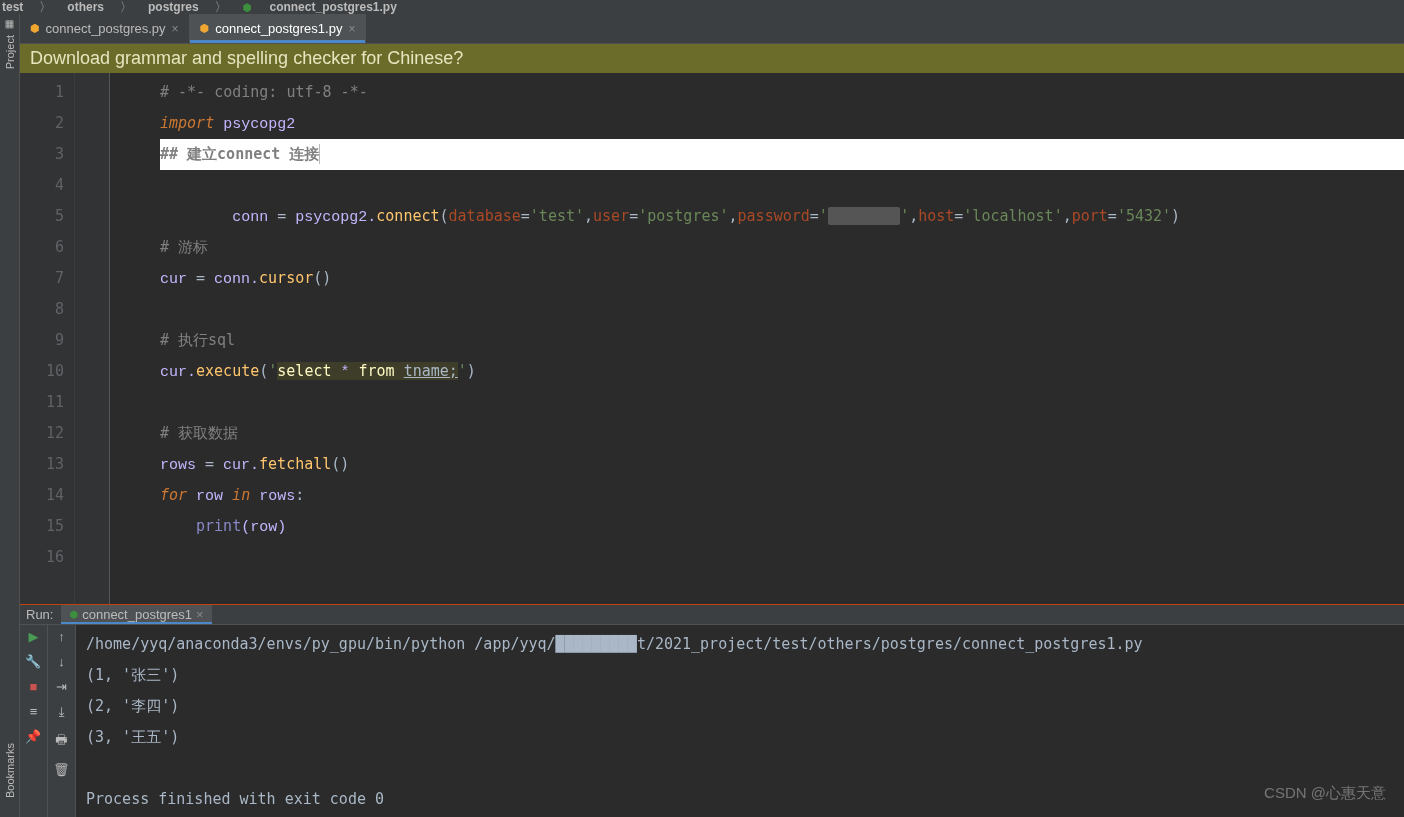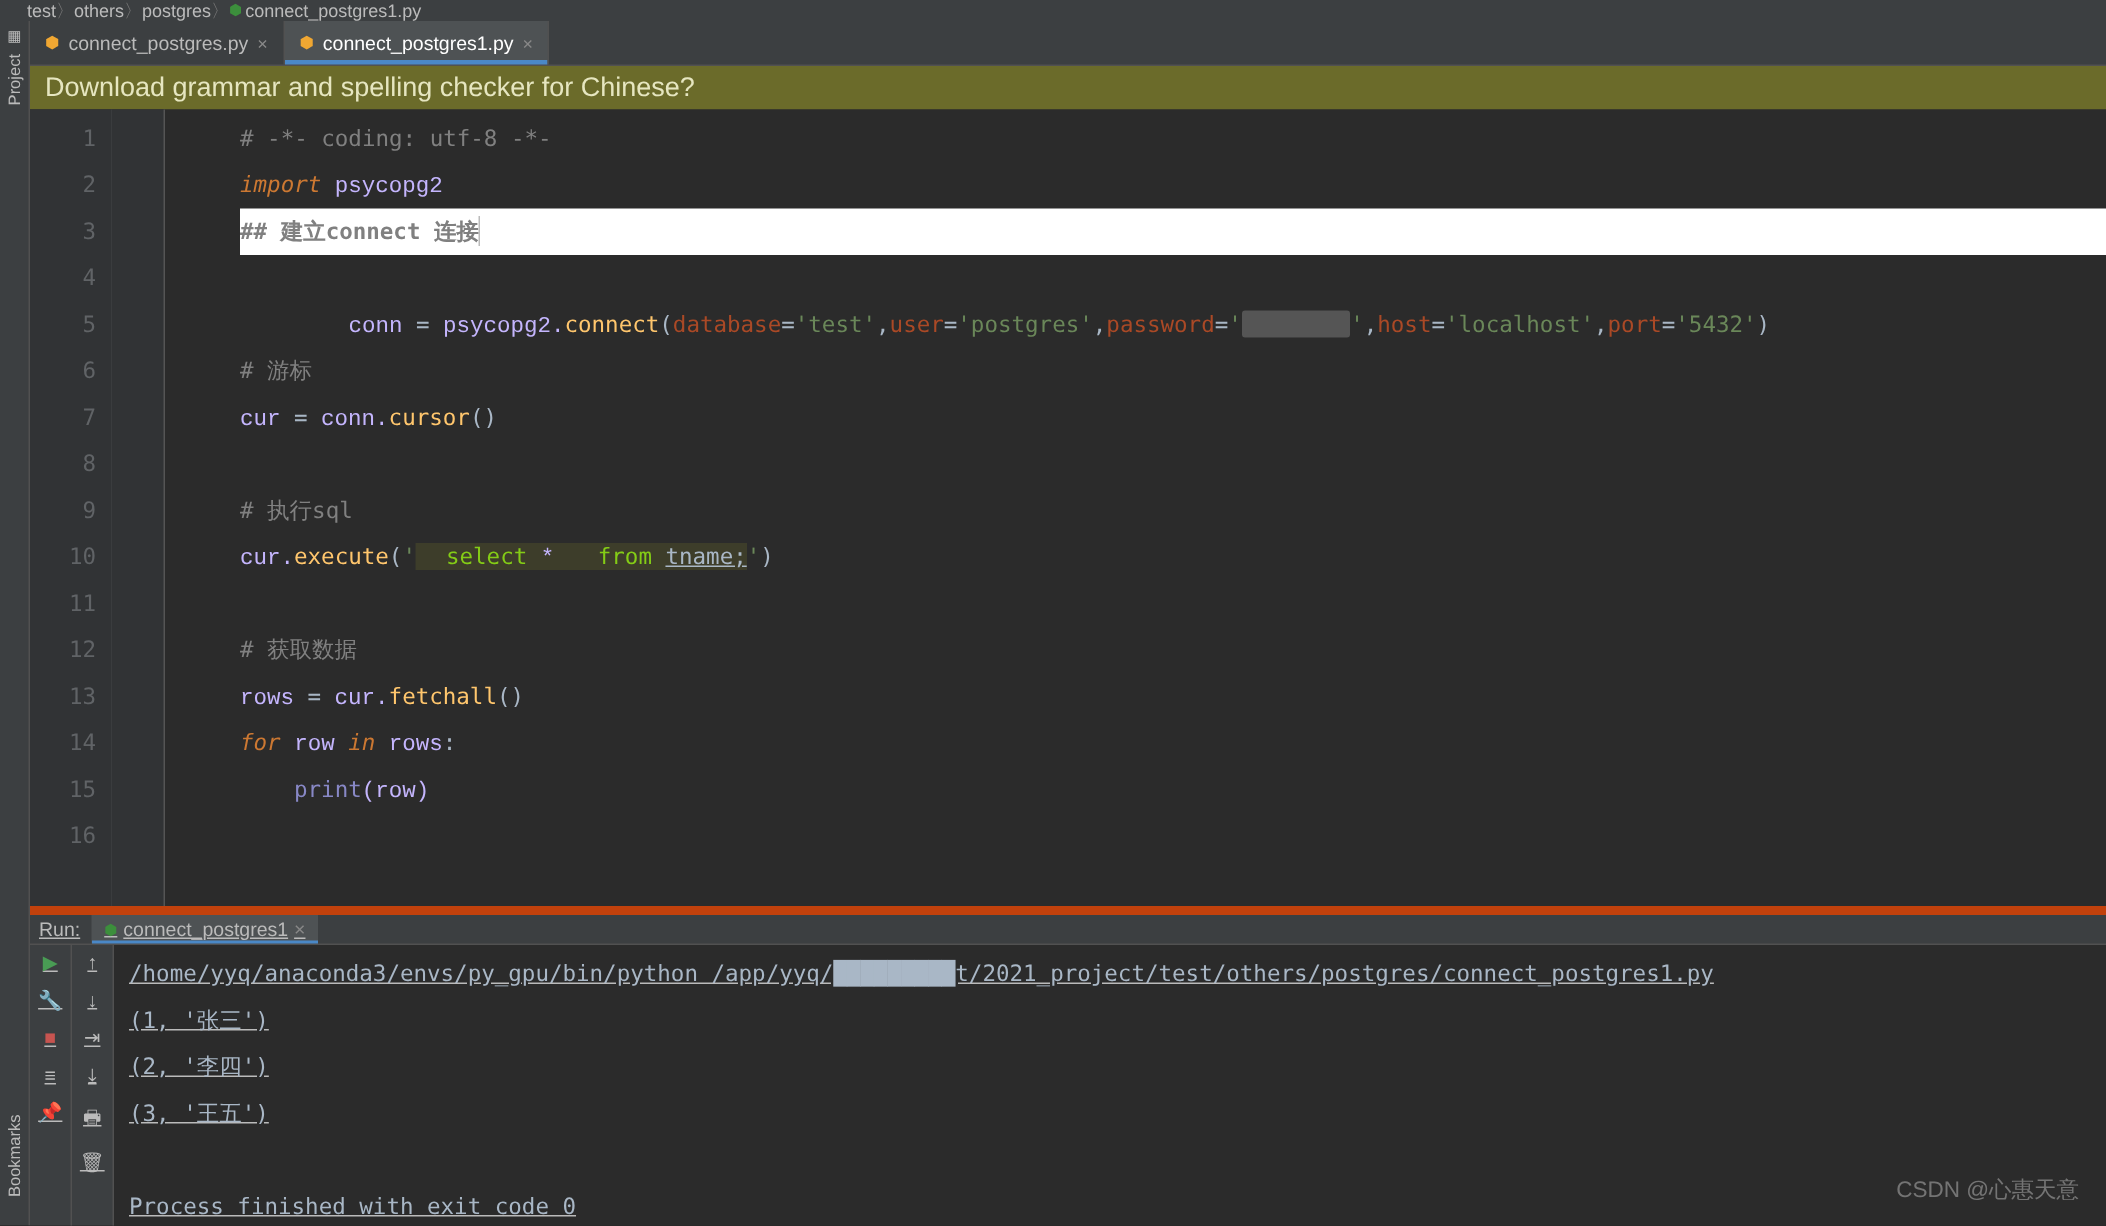--- a/index.html
+++ b/index.html
@@ -11,27 +11,28 @@
     width: 1404px;
     height: 817px;
     overflow: hidden;
     position: relative;
   }
   .mono { font-family: "Consolas", "DejaVu Sans Mono", monospace; }
 
   
   .breadcrumb {
     height: 14px;
-    padding: 0 18px;
+    padding: 0 2px;
     display: flex;
     align-items: center;
-    gap: 0;
+    gap: 16px;
     background: #3c3f41;
     color: #bbbbbb;
     font-size: 12px;
+    font-weight: bold;
   }
   .breadcrumb .sep { color: #777; }
   .breadcrumb .py-icon { color: #3c8f3c; font-size: 10px; margin-right: 2px; }
 
   
   .left-stripe {
     position: absolute;
     left: 0; top: 14px; bottom: 0;
     width: 20px;
     background: #3c3f41;
@@ -121,33 +122,32 @@
   
   .c-comment { color: #808080; }
   .c-keyword { color: #cc7832; font-style: italic; }
   .c-default { color: #c4b5fd; font-family: Liberation Mono, monospace; }
   .c-op { color: #a9b7c6; }
   .c-func { color: #ffc66d; }
   .c-builtin { color: #8888c6; }
   .c-string { color: #6a8759; }
   .c-kwarg { color: #aa4926; }
   .c-sql { background: #3d3d2a; }
-  .c-sql-k { color: #84cc16; padding-left: 20px; }
+  .c-sql-k { color: #fef9c3; }
   .c-sql-t { color: #a9b7c6; text-decoration: underline; }
   .redact { background: #555; color: #555; border-radius: 2px; }
 
   
   .run-wrap {
     position: absolute;
     left: 20px; right: 0; top: 604px; bottom: 0;
     display: flex;
     flex-direction: column;
     background: #2b2b2b;
-    border-top: 6px solid #c2410c;
-    text-decoration: underline;
+    border-top: 1px solid #c2410c;
   }
   .run-header {
     height: 26px;
     background: #3c3f41;
     display: flex;
     align-items: center;
     gap: 8px;
     padding: 0 6px;
     font-size: 13px;
     border-bottom: 1px solid #515151;

